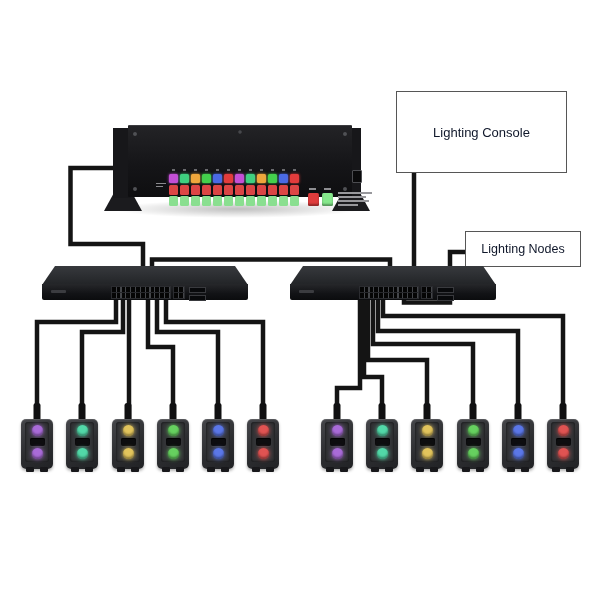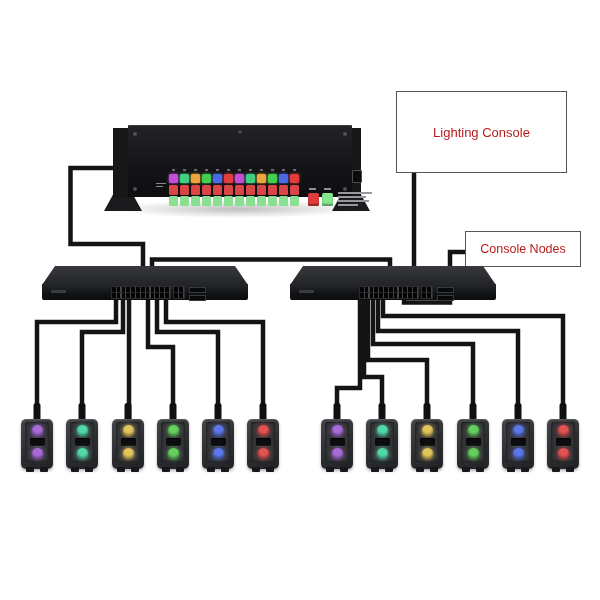--- a/index.html
+++ b/index.html
@@ -6,21 +6,21 @@
   .stage{position:relative;width:600px;height:600px;background:#ffffff;overflow:hidden;
          font-family:"Liberation Sans", sans-serif;}
 
   
   .cables{position:absolute;left:0;top:0;}
   .cables path{fill:none;stroke:#141414;stroke-width:4.5;stroke-linejoin:miter;}
 
   
   .labelbox{position:absolute;background:#fff;border:1.5px solid #565656;
             display:flex;align-items:center;justify-content:center;
-            color:#b91c1c;}
+            color:#0f172a;}
   .box-console{left:396px;top:91px;width:169px;height:80px;font-size:13px;}
   .box-nodes{left:465px;top:231px;width:114px;height:34px;font-size:12.5px;}
 
   
   .console{position:absolute;left:104px;top:98px;width:266px;height:120px;}
   .cshadow{position:absolute;left:8px;top:102px;width:250px;height:18px;
            background:radial-gradient(ellipse at 50% 50%, rgba(0,0,0,.25), rgba(0,0,0,0) 70%);}
   .cpanel{position:absolute;left:24px;top:27px;width:224px;height:71px;
           background:linear-gradient(180deg,#232326 0%,#151518 55%,#0e0e10 100%);
           border-top:1px solid #3c3c40;border-radius:1px;
@@ -254,21 +254,21 @@
           <i></i>
         </div>
       <div class="cport"></div>
     </div>
   </div>
 
   <div class="labelbox box-console">
     <span>Lighting Console</span>
   </div>
   <div class="labelbox box-nodes">
-    <span>Console Nodes</span>
+    <span>Lighting Nodes</span>
   </div>
 
   <div class="switch" style="left:42px">
     <div class="sw-top"></div>
     <div class="sw-face">
       <div class="sw-logo"></div>
       <div class="sw-ports"></div>
       <div class="sw-mini"></div>
       <div class="sw-sfp">
           <i></i>

